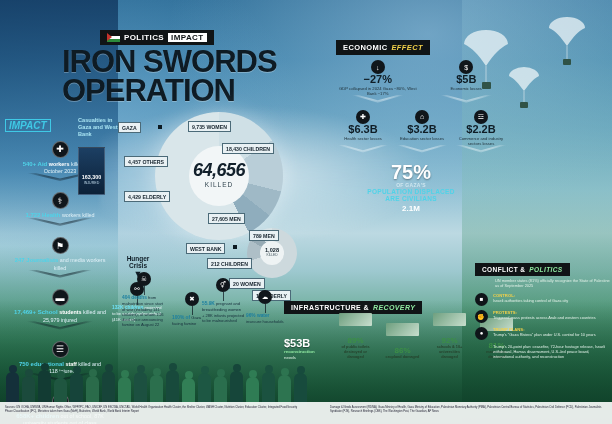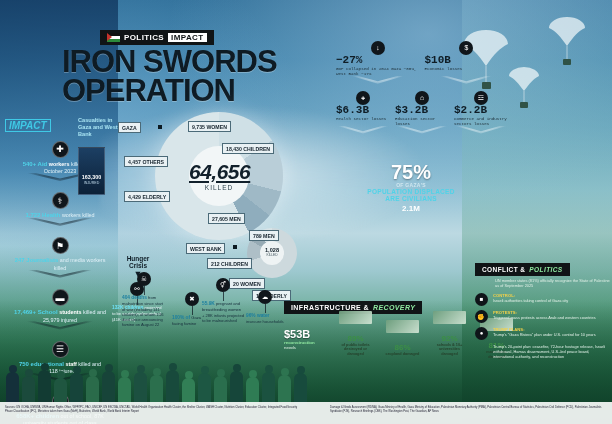--- a/index.html
+++ b/index.html
@@ -94,41 +94,41 @@
       #cfe0e6 0deg 56deg,
       #b9ced8 56deg 104deg,
       #9fb9c6 104deg 128deg,
       #8fadbd 128deg 152deg,
       #d9e6ea 152deg 360deg);
     box-shadow:0 0 22px rgba(255,255,255,.35);
   }
   .donut:after{ content:""; position:absolute; left:34px; top:34px; width:60px;height:60px;border-radius:50%;
     background:#f2f6f7; }
   .dctr{ position:absolute; left:34px; top:48px; width:60px; text-align:center; }
-  .dctr .n{ font-size:21px; font-weight:bold; font-style:italic; color:#12202b; letter-spacing:-.5px;text-decoration:underline;}
+  .dctr .n{ font-size:18px; font-weight:bold; font-style:italic; color:#12202b; letter-spacing:-.5px;}
   .dctr .k{ font-size:6.5px; color:#32454f; letter-spacing:1px; }
 
   .lbl{ position:absolute; background:#e9f1f4; color:#14222c; font-size:5.2px; font-weight:bold;
         padding:1.5px 3px; border:.5px solid #4b6a78; white-space:nowrap;}
   .dot{ position:absolute; width:3.5px;height:3.5px;background:#0c1a22; }
 
   
   .wbwrap{ position:absolute; left:247px; top:228px; width:50px;height:50px;}
   .wbdonut{ width:50px;height:50px;border-radius:50%;
     background:conic-gradient(#cdd9dd 0deg 250deg, #aebfc7 250deg 300deg, #96aab4 300deg 330deg,#d8e3e6 330deg 360deg);}
   .wbdonut:after{ content:""; position:absolute; left:13px;top:13px;width:24px;height:24px;border-radius:50%;background:#eef3f4;}
   .wbctr{ position:absolute; left:13px; top:19px; width:24px; text-align:center;}
   .wbctr .n{ font-size:5.6px;font-weight:bold;color:#13212b;}
   .wbctr .k{ font-size:3.2px;color:#3a4e58;}
 
   
   .econ{ position:absolute; left:336px; top:36px; width:172px; }
   .econ .bar{ font-size:7.5px; }
   .cards{ display:flex; gap:5px; margin-top:6px; }
-  .card{ flex:1; position:relative; padding-top:12px;font-family:Liberation Mono, monospace; }
+  .card{ flex:1; position:relative; text-align:center; padding-top:12px; }
   .card .ic{ position:absolute; left:50%; top:-1px; transform:translateX(-50%);
      width:14px;height:14px;border-radius:50%;background:#10161b;color:#fff;display:flex;align-items:center;justify-content:center;font-size:7px;}
   .card .big{ font-size:11px; font-weight:bold; color:#0f1d26; }
   .card .big.sm{ font-size:8px; }
   .card .sub{ font-size:4.2px; line-height:1.3; color:#21333c; margin-top:1px; }
   .cardwash{ position:absolute; left:0; right:0; top:6px; height:34px;
      background:linear-gradient(180deg, rgba(244,249,250,.9), rgba(244,249,250,.25));
      border-radius:3px; z-index:-1;}
   .cswoosh{ position:absolute; left:50%; transform:translateX(-50%); bottom:-8px; width:52px;height:10px;
      background:radial-gradient(ellipse at 50% 0%, rgba(236,245,248,.95), rgba(236,245,248,0) 72%);
@@ -137,21 +137,21 @@
   
   .disp{ position:absolute; left:360px; top:162px; width:102px; text-align:center; }
   .disp .p{ font-size:20px; font-weight:bold; color:#fff; line-height:1; text-shadow:0 1px 2px rgba(0,0,0,.4);}
   .disp .d1{ font-size:5px; font-weight:bold; color:#cfe6ef; letter-spacing:.3px; }
   .disp .d2{ font-size:6.5px; font-weight:bold; color:#4fd3e8; letter-spacing:.3px; line-height:1.15;}
   .disp .d3{ font-size:8px; font-weight:bold; color:#fff; margin-top:1px;}
 
   
   .infra{ position:absolute; left:284px; top:296px; width:230px; }
   .infra .bar{ font-size:7px; }
-  .infrarow{ display:flex; align-items:center; gap:12px; margin-top:5px; }
+  .infrarow{ display:flex; align-items:flex-end; gap:12px; margin-top:5px; }
   .recon{ width:42px; }
   .recon .n{ font-size:11px; font-weight:bold; color:#ffffff; text-shadow:0 1px 1px rgba(0,0,0,.4);}
   .recon .s{ font-size:4.4px; font-weight:bold; color:#8fe8a0; line-height:1.2;}
   .recon .s em{ color:#dff3e4; font-style:normal; font-weight:normal;}
   .pcard{ flex:1; position:relative; text-align:center; padding-top:12px; }
   .pcard .ph{ position:absolute; left:1px; right:1px; top:-11px; height:13px; border-radius:1px;
      background:linear-gradient(135deg,#6f9f7e,#cfe3d3); opacity:.95; }
   .pcard .bgw{ position:absolute; left:0; right:0; top:0; bottom:0;
      background:linear-gradient(180deg, rgba(240,250,243,.92), rgba(240,250,243,.35)); border-radius:2px; z-index:-1;}
   .pcard .pn{ font-size:8px; font-weight:bold; color:#3c8f46; }
@@ -314,33 +314,37 @@
     </div>
   </div>
   <div class="lbl" style="left:249px; top:230px;">789 MEN</div>
   <div class="lbl" style="left:207px; top:258px;">212 CHILDREN</div>
   <div class="lbl" style="left:229px; top:278px;">20 WOMEN</div>
   <div class="lbl" style="left:252px; top:290px;">17 ELDERLY</div>
   <div class="lbl" style="left:186px; top:243px;">WEST BANK</div>
   <div class="dot" style="left:233px; top:245px;"></div>
 
   <div class="econ">
+    <div class="hdrpill bar">
+      <span>ECONOMIC</span>
+      <span class="accentY" style="font-style:italic">EFFECT</span>
+    </div>
     <div class="cards">
       <div class="card">
         <div class="cardwash"></div>
         <span class="ic">↓</span>
         <div class="big">−27%</div>
         <div class="sub">GDP collapsed in 2024
 Gaza −80%, West Bank −17%</div>
         <div class="cswoosh"></div>
       </div>
       <div class="card">
         <div class="cardwash"></div>
         <span class="ic">$</span>
-        <div class="big">$10B</div>
+        <div class="big">$5B</div>
         <div class="sub">Economic losses</div>
         <div class="cswoosh"></div>
       </div>
     </div>
     <div class="cards" style="margin-top:14px;">
       <div class="card">
         <div class="cardwash"></div>
         <span class="ic">✚</span>
         <div class="big">$6.3B</div>
         <div class="sub">Health sector losses</div>

